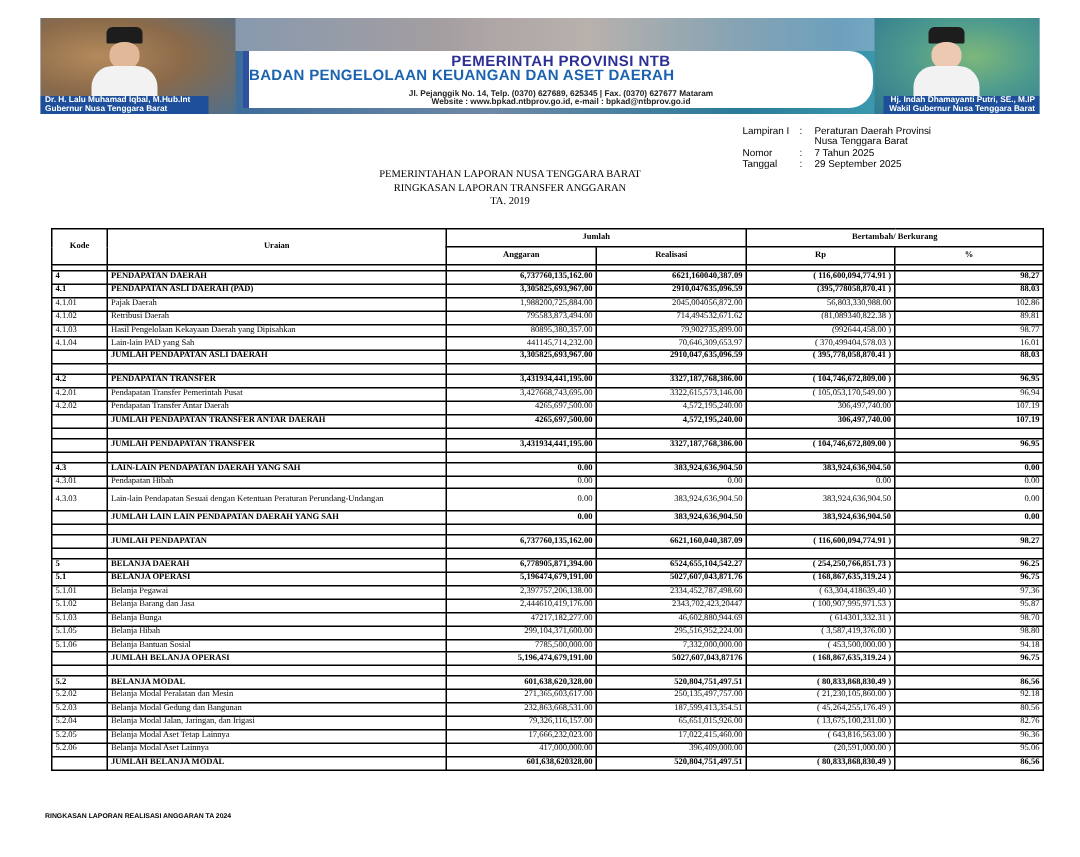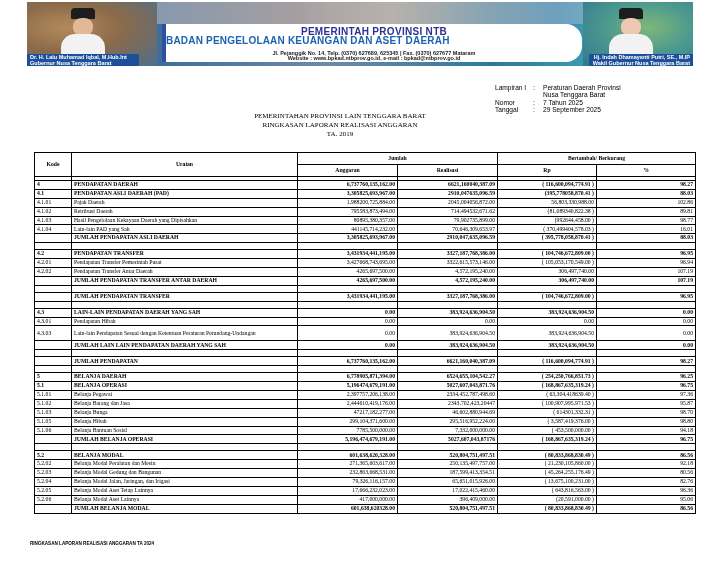--- a/index.html
+++ b/index.html
@@ -1,20 +1,20 @@
 <!DOCTYPE html>
 <html><head>
 <meta charset="utf-8">
 <style>
   * { box-sizing: border-box; margin: 0; padding: 0; }
   html, body { width: 720px; height: 571px; background: #ffffff; overflow: hidden; }
   body { position: relative; font-family: "Liberation Serif", serif; color: #000; }
 
   
-  .banner { position: absolute; left: 27px; top: 2px; width: 666px; height: 64px;
+  .banner { position: absolute; left: 27px; top: 12px; width: 666px; height: 64px;
     background: linear-gradient(90deg, #5d7fa8 0%, #3f6d9a 20%, #6f89a6 45%, #2a7a9a 70%, #3c9bb0 85%, #2f6c8f 100%);
     overflow: hidden; }
   .banner .sky { position:absolute; left:0; top:0; width:100%; height:22px;
     background: linear-gradient(90deg, #87a9c9, #b9a7a0 40%, #d9c0b0 55%, #7fa6c4 80%, #a7cde0); opacity:.75; }
   .banner .photo-left { position:absolute; left:0; top:0; width:130px; height:64px;
     background: radial-gradient(ellipse at 30% 40%, #b48a5c 0%, #8a6a4a 45%, #4e6f8c 100%); }
   .banner .photo-right { position:absolute; right:0; top:0; width:110px; height:64px;
     background: radial-gradient(ellipse at 60% 40%, #7db77a 0%, #4d9a8e 45%, #2f7891 100%); }
   .person { position:absolute; bottom:8px; width:52px; height:50px; }
   .person .cap { position:absolute; left:14px; top:0; width:24px; height:11px; background:#1d1d1d; border-radius:4px 4px 1px 1px; }
@@ -109,22 +109,22 @@
     <span>7 Tahun 2025</span>
   </div>
   <div class="row">
     <span class="lbl">Tanggal</span>
     <span class="sep">:</span>
     <span>29 September 2025</span>
   </div>
 </div>
 
 <div class="titles">
-  <div>PEMERINTAHAN PROVINSI LAIN TENGGARA BARAT</div>
-  <div>RINGKASAN LAPORAN REALISASI ANGGARAN</div>
+  <div>PEMERINTAHAN LAPORAN NUSA TENGGARA BARAT</div>
+  <div>RINGKASAN LAPORAN TRANSFER ANGGARAN</div>
   <div>TA. 2019</div>
 </div>
 
 <table class="rekap">
   <colgroup>
     <col style="width:37px">
       <col style="width:226px">
       <col style="width:100px">
       <col style="width:100px">
       <col style="width:99px">

